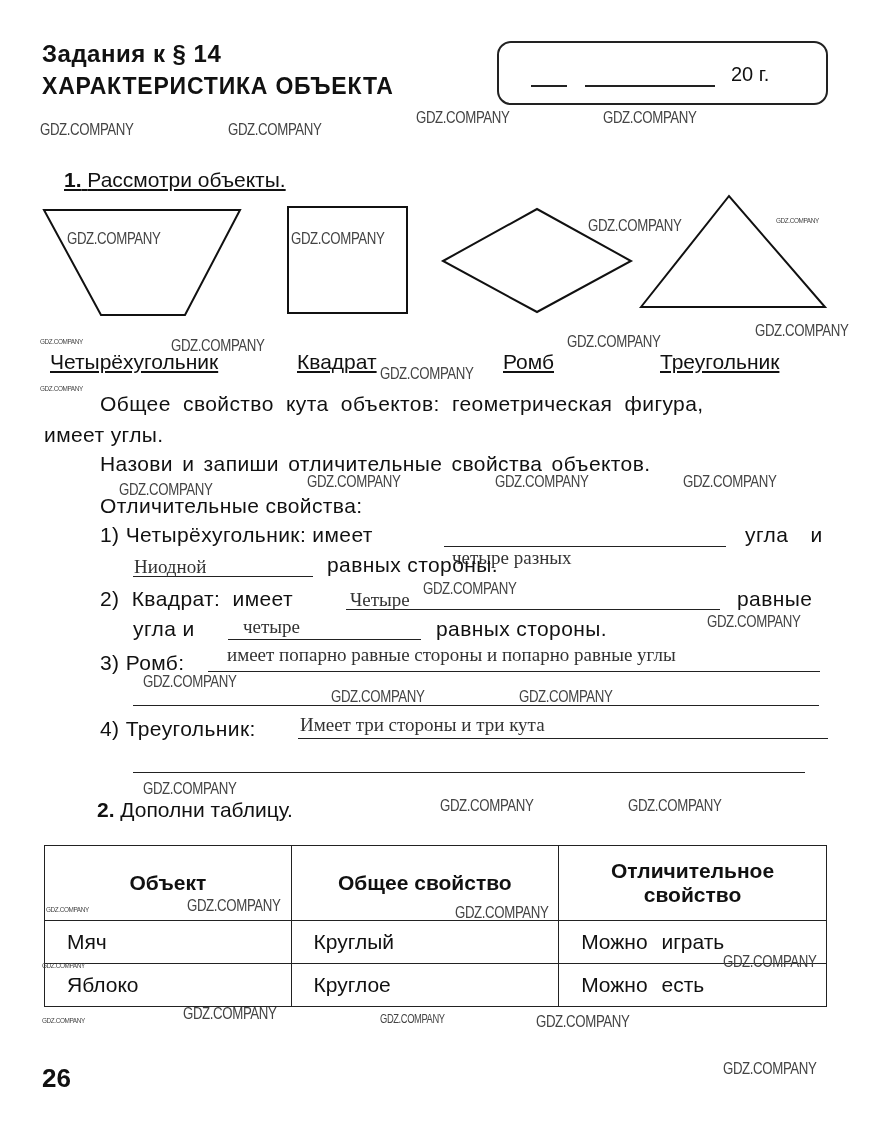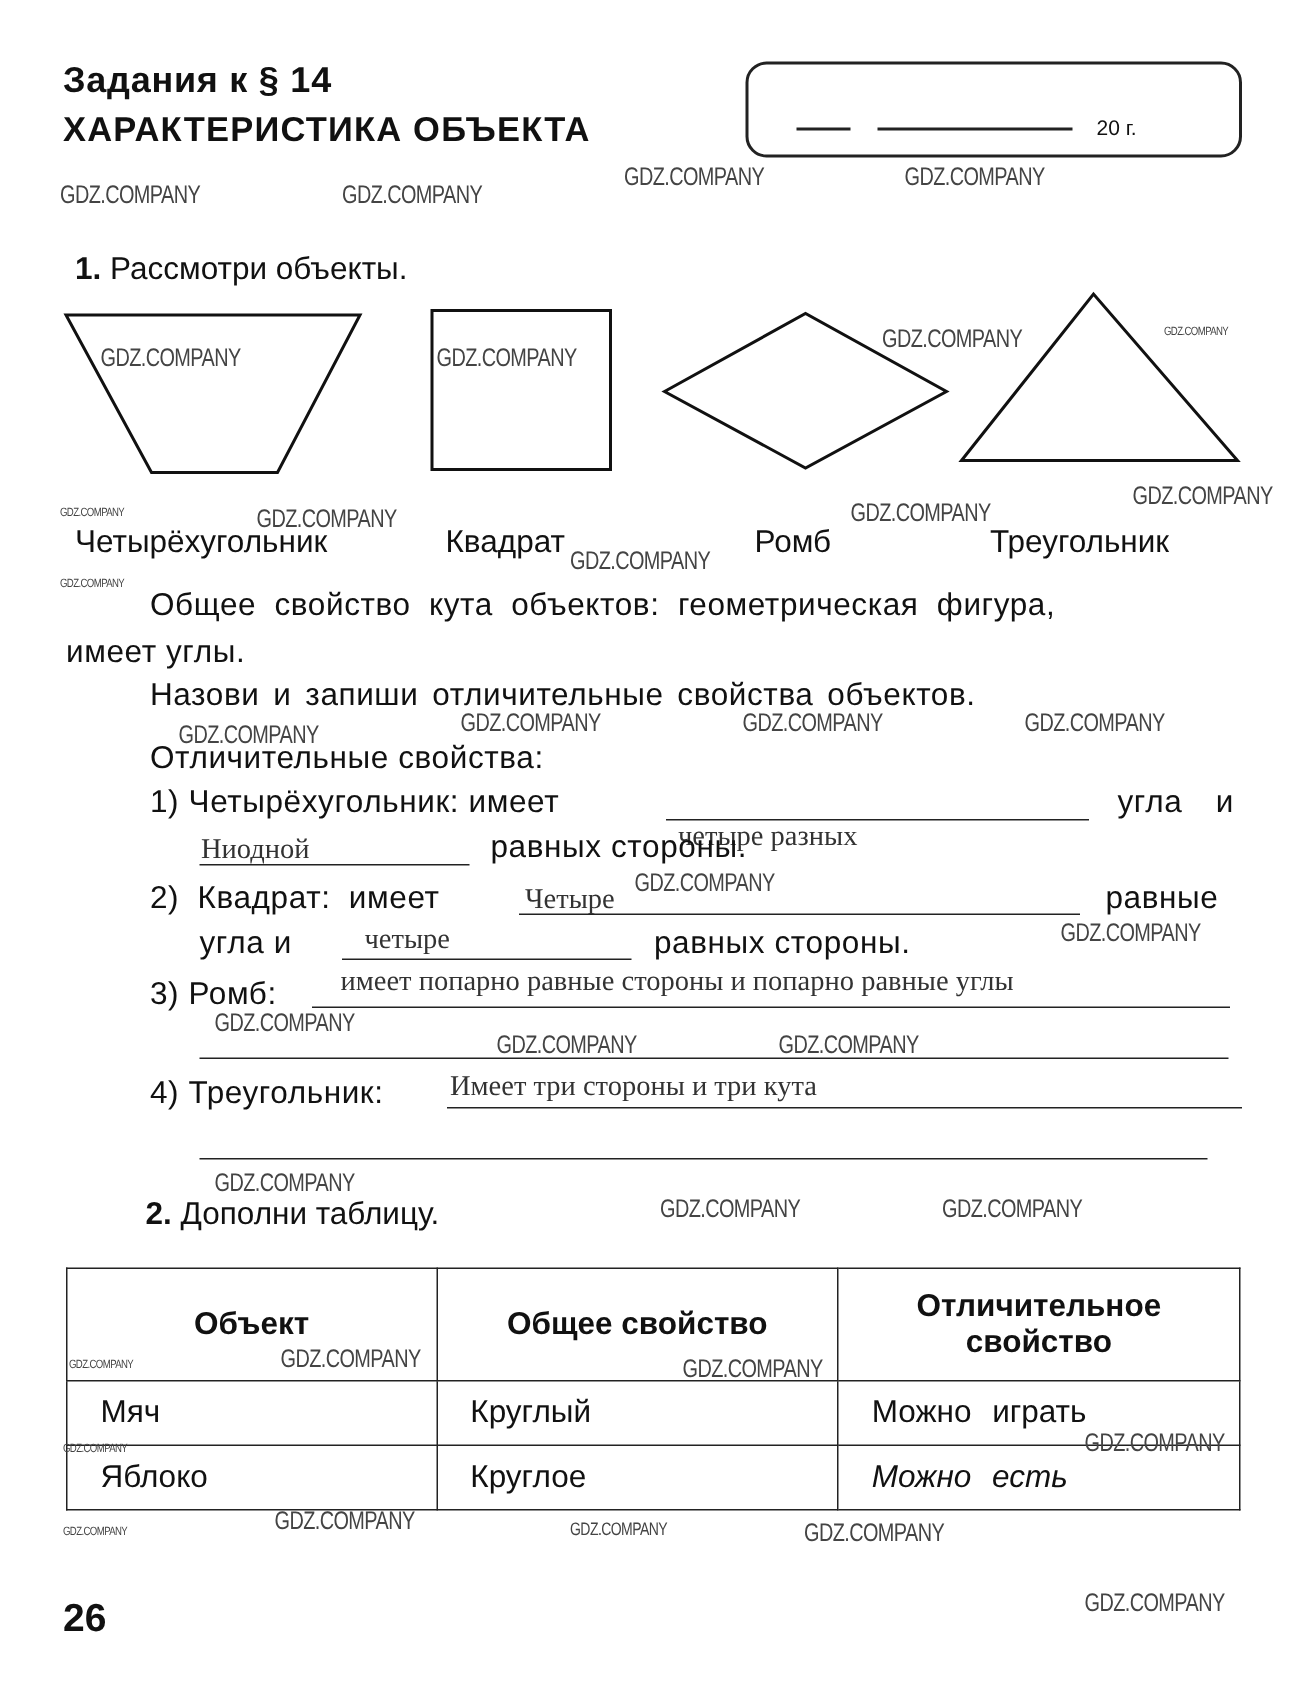--- a/index.html
+++ b/index.html
@@ -4,48 +4,48 @@
 <style>
   html, body { margin: 0; padding: 0; background: #ffffff; }
   body { width: 871px; height: 1123px; position: relative; overflow: hidden;
          font-family: "Liberation Sans", sans-serif; color: #111; }
   .abs { position: absolute; }
   .title1 { left: 42px; top: 40px; font-size: 24px; font-weight: bold; letter-spacing: 0.5px; }
   .title2 { left: 42px; top: 73px; font-size: 23px; font-weight: bold; letter-spacing: 0.8px; }
   .datebox { left: 497px; top: 41px; width: 327px; height: 60px; border: 2px solid #222; border-radius: 14px; }
   .datebox .l1 { position:absolute; left: 32px; top: 42px; width: 36px; border-bottom: 2px solid #222; }
   .datebox .l2 { position:absolute; left: 86px; top: 42px; width: 130px; border-bottom: 2px solid #222; }
-  .datebox .yr { position:absolute; left: 232px; top: 34px; font-size: 14px; }
+  .datebox .yr { position:absolute; left: 232px; top: 20px; font-size: 20px; }
   .wm { color: #444; font-family: "Liberation Sans Narrow", "Liberation Sans", sans-serif; font-size: 17px;
         transform: scaleX(0.78); transform-origin: left top; letter-spacing: -0.5px; white-space: nowrap; }
   .wm.small { font-size: 8px; transform: scaleX(0.8); }
   .task { font-size: 21px; }
   .task b { font-weight: bold; }
-  .fig-label { font-size: 21px; }
+  .fig-label { font-size: 21px; text-decoration: underline; }
   .txt { font-size: 21px; letter-spacing: 0.4px; }
   .hand { font-family: "Liberation Serif", serif; font-size: 19px; color: #333; }
   .uline { border-bottom: 1.5px solid #222; height: 0; }
   table.t { position: absolute; left: 44px; top: 845px; width: 783px; border-collapse: collapse; }
   table.t td, table.t th { border: 1.5px solid #222; font-size: 21px; padding: 0 22px; }
   table.t th { height: 74px; font-weight: bold; text-align: center; }
   table.t td { height: 42px; }
   .pagenum { left: 42px; top: 1063px; font-size: 26px; font-weight: bold; }
 </style>
 </head>
 <body>
 
 <div class="abs title1">Задания к § 14</div>
 <div class="abs title2">ХАРАКТЕРИСТИКА ОБЪЕКТА</div>
 <div class="abs datebox">
   <div class="l1"></div>
   <div class="l2"></div>
   <div class="yr">20 г.</div>
 </div>
 
-<div class="abs task" style="left:50px; top:168px;">
+<div class="abs task" style="left:64px; top:168px;text-decoration:underline;">
   <b>1.</b>
   <span>Рассмотри объекты.</span>
 </div>
 
 <svg class="abs" style="left:0; top:0;" width="871" height="340">
   <polygon points="44,210 240,210 185,315 101,315" fill="none" stroke="#111" stroke-width="2"></polygon>
   <rect x="288" y="207" width="119" height="106" fill="none" stroke="#111" stroke-width="2"></rect>
   <polygon points="443,261 537,209 631,261 537,312" fill="none" stroke="#111" stroke-width="2"></polygon>
   <polygon points="641,307 729,196 825,307" fill="none" stroke="#111" stroke-width="2"></polygon>
 </svg>
@@ -105,21 +105,21 @@
     <th style="padding:0 30px;">Отличительное свойство</th>
   </tr>
   <tr>
     <td>Мяч</td>
     <td>Круглый</td>
     <td style="word-spacing:8px;">Можно играть</td>
   </tr>
   <tr>
     <td>Яблоко</td>
     <td>Круглое</td>
-    <td style="word-spacing:8px;font-style:italic;">Можно есть</td>
+    <td style="word-spacing:8px;">Можно есть</td>
   </tr>
 </tbody>
   </table>
 
 <div class="abs pagenum">26</div>
 
 <div class="abs wm" style="left:40px; top:120px;">GDZ.COMPANY</div>
 <div class="abs wm" style="left:228px; top:120px;">GDZ.COMPANY</div>
 <div class="abs wm" style="left:416px; top:108px;">GDZ.COMPANY</div>
 <div class="abs wm" style="left:603px; top:108px;">GDZ.COMPANY</div>

